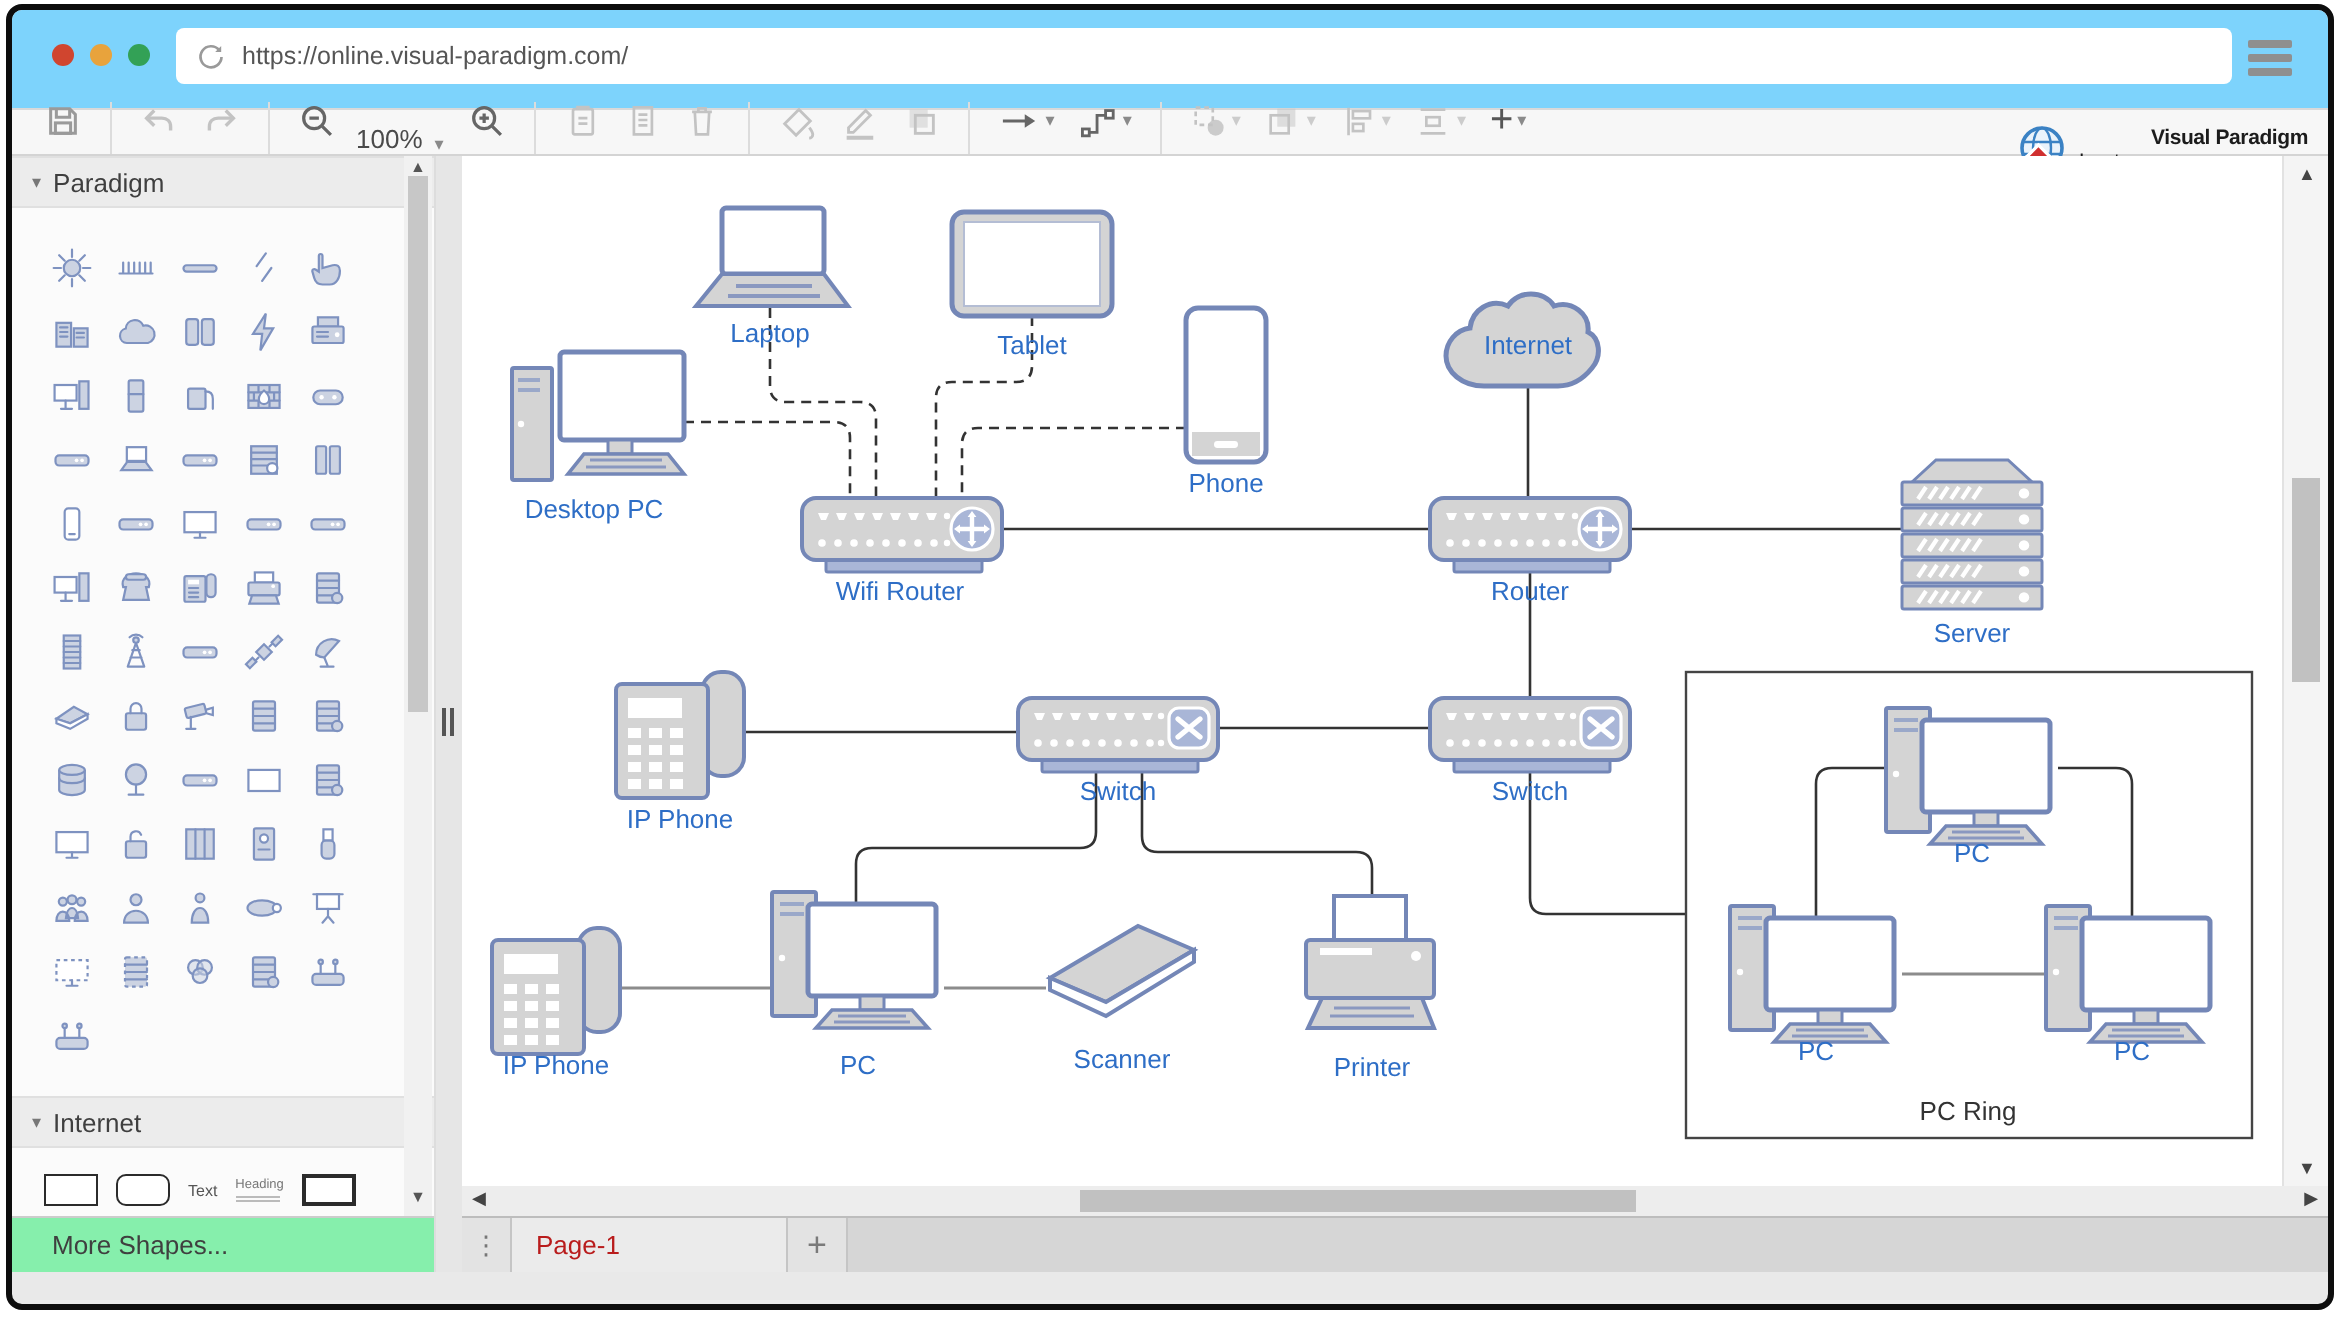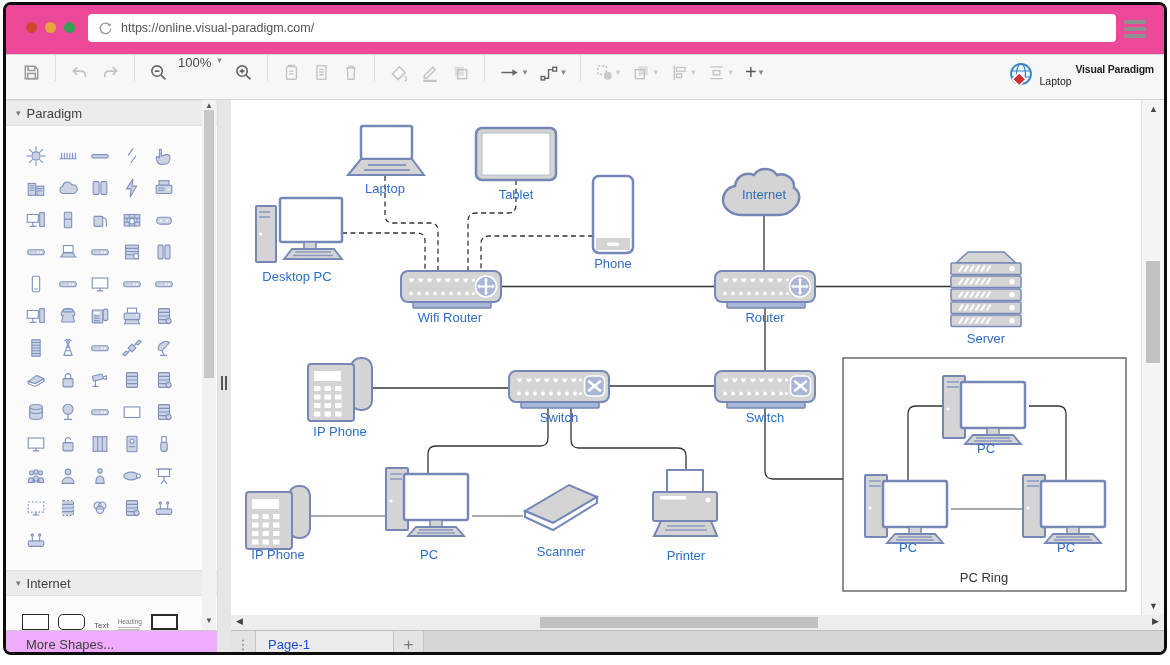--- a/index.html
+++ b/index.html
@@ -1,78 +1,78 @@
 <!DOCTYPE html>
 <html><head>
 <meta charset="utf-8">
 <style>
   * { margin:0; padding:0; box-sizing:border-box; }
   body { background:#fff; font-family:"Liberation Sans", sans-serif; width:1170px; height:665px; position:relative; overflow:hidden; }
   .window { position:absolute; left:3px; top:2px; width:1164px; height:653px; border:3px solid #0d0d0d; border-radius:8px; overflow:hidden; background:#e9e9e9; }
 
   
-  .chrome { height:49px; background:#ec4899; position:relative; }
+  .chrome { height:49px; background:#7dd3fc; position:relative; }
   .lights { position:absolute; left:20px; top:17px; display:flex; gap:8px; }
   .light { width:11px; height:11px; border-radius:50%; }
   .light.red{ background:#d0452f; } .light.yellow{ background:#e8a33c; } .light.green{ background:#33a156; }
   .urlbar { position:absolute; left:82px; top:9px; width:1028px; height:28px; background:#fff; border-radius:4px; display:flex; align-items:center; padding:0 10px; gap:8px; }
   .urlbar input { border:none; outline:none; flex:1; font-size:12.5px; color:#555; font-family:"Liberation Sans",sans-serif; background:transparent; }
   .reload svg { display:block; }
   .burger { position:absolute; right:18px; top:15px; display:flex; flex-direction:column; gap:3px; cursor:pointer; }
   .burger i { display:block; width:22px; height:4px; background:#8f8f8f; border-radius:1px; }
 
   
-  .toolbar { height:46px; background:#f7f7f7; border-top:1px solid #d9d9d9; border-bottom:1px solid #d4d4d4; display:flex; align-items:flex-start; padding:0 10px; position:relative; }
+  .toolbar { height:24px; background:#f7f7f7; border-top:1px solid #d9d9d9; border-bottom:1px solid #d4d4d4; display:flex; align-items:flex-end; padding:0 10px; position:relative; }
   .tb-btn { display:flex; align-items:center; justify-content:center; padding:0 6px; height:34px; cursor:pointer; color:#666; }
   .tb-btn svg { display:block; }
   .tb-btn.dis { color:#c3c3c3; }
   .tb-btn.mid { color:#9a9a9a; }
   .caret { font-size:9px; color:#8a8a8a; margin-left:2px; }
   .dis .caret { color:#cccccc; }
   .tb-sep { width:1px; height:26px; background:#dcdcdc; margin:0 8px; }
   .zoom-label { font-size:13px; color:#4a4a4a; padding:0 4px; cursor:pointer; }
   .plus-glyph { font-size:20px; color:#565656; line-height:1; }
   .logo { position:absolute; right:10px; top:6px; display:flex; align-items:center; gap:4px; }
   .logo-text { font-size:10.5px; color:#1c1c1c; line-height:1.15; }
   .logo-text b { letter-spacing:-0.2px;margin-left:36px; }
 
   
   .main { display:flex; height:558px; }
   .sidebar { width:212px; background:#fbfbfb; position:relative; border-right:1px solid #ddd; }
   .panel-header { height:26px; background:#ececec; border-top:1px solid #e0e0e0; border-bottom:1px solid #e0e0e0; display:flex; align-items:center; padding-left:10px; gap:6px; font-size:13px; color:#3f3f3f; cursor:pointer; }
   .panel-header .caret { color:#777; margin:0; }
   .shape-grid { display:grid; grid-template-columns:repeat(5,32px); grid-auto-rows:32px; padding:14px 0 0 14px; }
   .shape-cell { display:flex; align-items:center; justify-content:center; cursor:pointer; }
-  .gen-row { display:flex; align-items:flex-end; gap:9px; padding:8px 0 0 16px; height:34px; }
+  .gen-row { display:flex; align-items:center; gap:9px; padding:8px 0 0 16px; height:34px; }
   .gen-rect { width:27px; height:16px; border:1.5px solid #2b2b2b; background:#fff; cursor:pointer; }
   .gen-rrect { border-radius:5px; }
   .gen-brect { border-width:2.5px; }
   .gen-text { font-size:8px; color:#555; cursor:pointer; }
   .gen-head { font-size:6.5px; color:#777; line-height:1.2; cursor:pointer; text-align:left; }
   .gen-head .l { display:block; width:22px; height:1px; background:#bbb; margin-top:1px; }
   .side-scroll { position:absolute; top:0; right:1px; bottom:28px; width:14px; background:#f1f1f1; }
   .side-scroll .thumb { position:absolute; top:10px; left:2px; width:10px; height:268px; background:#c7c7c7; }
   .scroll-arrow { position:absolute; left:0; width:14px; text-align:center; font-size:8px; color:#555; cursor:pointer; }
-  .more-shapes { position:absolute; left:0; right:0; bottom:0; height:28px; background:#f0abfc; border-top:1px solid #ccc; display:flex; align-items:center; padding-left:20px; font-size:13px; color:#3f3f3f; cursor:pointer; }
+  .more-shapes { position:absolute; left:0; right:0; bottom:0; height:28px; background:#86efac; border-top:1px solid #ccc; display:flex; align-items:center; padding-left:20px; font-size:13px; color:#3f3f3f; cursor:pointer; }
   .gutter { width:13px; background:#e6e6e6; position:relative; }
   .gutter-handle { position:absolute; top:276px; left:3px; width:6px; height:14px; border-left:2px solid #555; border-right:2px solid #555; cursor:pointer; }
 
   .content { flex:1; display:flex; flex-direction:column; }
   .canvas-row { display:flex; height:515px; }
   .canvas { flex:1; background:#fff; position:relative; overflow:hidden; }
   .canvas svg.diagram { position:absolute; left:0; top:0; }
   .vscroll { width:23px; background:#f4f4f4; border-left:1px solid #e2e2e2; position:relative; }
   .vscroll .thumb { position:absolute; top:161px; left:4px; width:14px; height:102px; background:#c1c1c1; cursor:pointer; }
   .vscroll .scroll-arrow { width:23px; font-size:9px; color:#444; }
   .hscroll { height:15px; background:#ededed; position:relative; }
   .hscroll .thumb { position:absolute; left:309px; top:2px; width:278px; height:11px; background:#c1c1c1; cursor:pointer; }
   .h-arrow { position:absolute; top:1px; font-size:9px; color:#444; cursor:pointer; }
   .tabbar { height:28px; background:#d6d6d6; border-top:1px solid #bdbdbd; display:flex; align-items:stretch; }
   .kebab { width:25px; display:flex; align-items:center; justify-content:center; background:#e3e3e3; border-right:1px solid #c5c5c5; color:#777; font-size:13px; cursor:pointer; }
-  .page-tab { width:138px; background:#ebebeb; border-right:1px solid #c5c5c5; display:flex; align-items:center; padding-left:12px; font-size:13px; color:#1d4ed8; cursor:pointer; }
+  .page-tab { width:138px; background:#ebebeb; border-right:1px solid #c5c5c5; display:flex; align-items:center; padding-left:12px; font-size:13px; color:#b91c1c; cursor:pointer; }
   .tab-plus { width:30px; display:flex; align-items:center; justify-content:center; background:#e3e3e3; border-right:1px solid #c5c5c5; color:#7a7a7a; font-size:17px; cursor:pointer; }
 
   
   .sf { fill:#ccd3e2; stroke:#7e92c0; stroke-width:1.2; }
   .sf2 { fill:#ffffff; stroke:#7e92c0; stroke-width:1.2; }
   .sk { stroke:#7e92c0; stroke-width:1.2; fill:none; stroke-linecap:round; }
   .so { fill:#ccd3e2; fill-opacity:.55; stroke:#7e92c0; stroke-width:1.2; }
   .dash { stroke-dasharray:2 2; }
 
   

